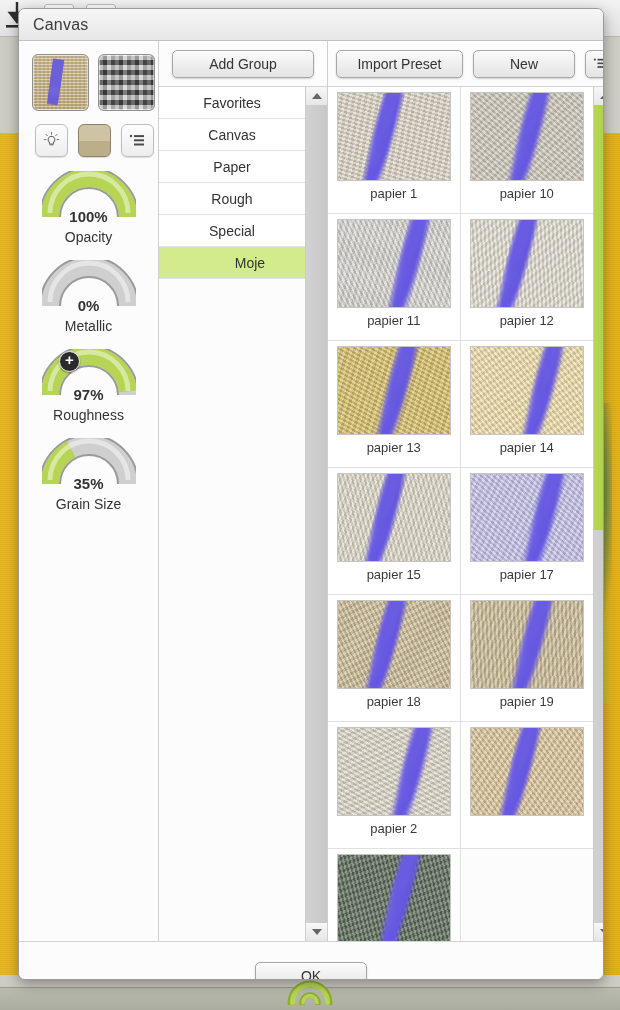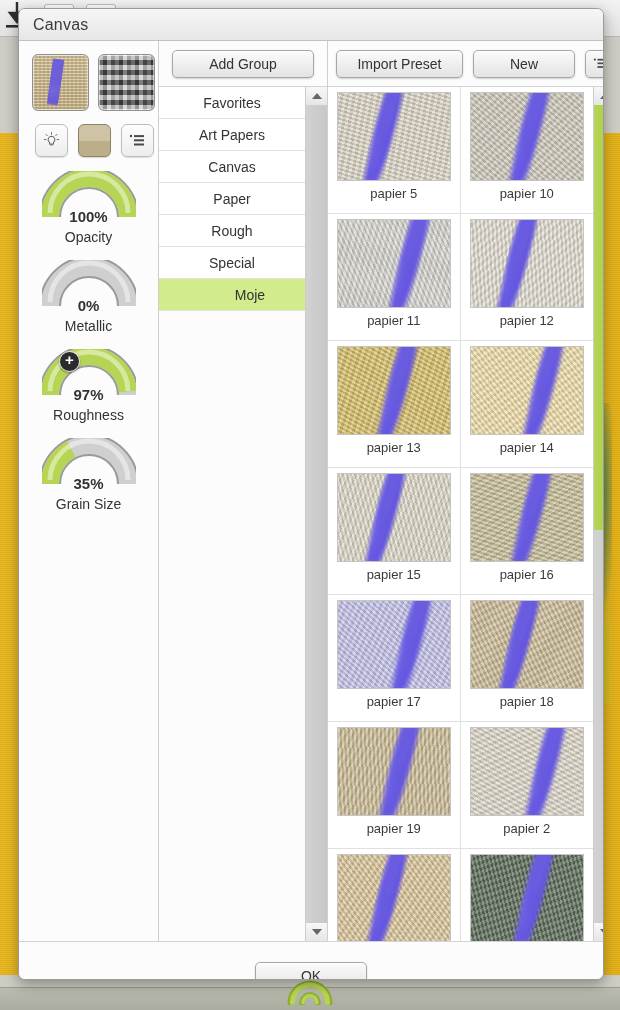--- a/index.html
+++ b/index.html
@@ -361,23 +361,20 @@
     <div id="cat-col">
       <div class="toolbar-cell">
         <div class="pill" id="add-group">Add Group</div>
       </div>
       <div class="cat-list">
         <div class="cat-items" id="category-items">
             <div class="cat-item">
               <span>Favorites</span>
             </div>
             <div class="cat-item">
-              <span>Art Papers</span>
-            </div>
-            <div class="cat-item">
               <span>Canvas</span>
             </div>
             <div class="cat-item">
               <span>Paper</span>
             </div>
             <div class="cat-item">
               <span>Rough</span>
             </div>
             <div class="cat-item">
               <span>Special</span>
@@ -412,21 +409,21 @@
             <rect x="5" y="10.5" width="10" height="2" fill="#4a4a4a"></rect>
           </svg>
         </div>
       </div>
       <div class="grid-scroll-row">
         <div class="grid" id="preset-grid">
             <div class="cell">
               <div class="thumb" style="background: repeating-linear-gradient(17deg, rgba(255, 255, 255, 0.2) 0px, rgba(255, 255, 255, 0.2) 2px, rgba(0, 0, 0, 0.1) 2px, rgba(0, 0, 0, 0.1) 4px), repeating-linear-gradient(100deg, rgba(255, 255, 255, 0.14) 0px, rgba(255, 255, 255, 0.14) 3px, rgba(0, 0, 0, 0.08) 3px, rgba(0, 0, 0, 0.08) 6px), rgb(221, 214, 198);">
                 <div class="stroke" style="left: 34px; filter: blur(0.3px);"></div>
               </div>
-              <div class="cell-label">papier 5</div>
+              <div class="cell-label">papier 1</div>
             </div>
             <div class="cell">
               <div class="thumb" style="background: repeating-linear-gradient(40deg, rgba(255, 255, 255, 0.2) 0px, rgba(255, 255, 255, 0.2) 2px, rgba(0, 0, 0, 0.1) 2px, rgba(0, 0, 0, 0.1) 4px), repeating-linear-gradient(137deg, rgba(255, 255, 255, 0.14) 0px, rgba(255, 255, 255, 0.14) 3px, rgba(0, 0, 0, 0.08) 3px, rgba(0, 0, 0, 0.08) 6px), rgb(207, 202, 187);">
                 <div class="stroke" style="left: 47px; filter: blur(0.8px);"></div>
               </div>
               <div class="cell-label">papier 10</div>
             </div>
             <div class="cell">
               <div class="thumb" style="background: repeating-linear-gradient(63deg, rgba(255, 255, 255, 0.2) 0px, rgba(255, 255, 255, 0.2) 2px, rgba(0, 0, 0, 0.1) 2px, rgba(0, 0, 0, 0.1) 4px), repeating-linear-gradient(104deg, rgba(255, 255, 255, 0.14) 0px, rgba(255, 255, 255, 0.14) 3px, rgba(0, 0, 0, 0.08) 3px, rgba(0, 0, 0, 0.08) 6px), rgb(216, 214, 208);">
                 <div class="stroke" style="left: 60px; filter: blur(1.3px);"></div>
@@ -449,26 +446,20 @@
               <div class="thumb" style="background: repeating-linear-gradient(52deg, rgba(255, 255, 255, 0.2) 0px, rgba(255, 255, 255, 0.2) 2px, rgba(0, 0, 0, 0.1) 2px, rgba(0, 0, 0, 0.1) 4px), repeating-linear-gradient(145deg, rgba(255, 255, 255, 0.14) 0px, rgba(255, 255, 255, 0.14) 3px, rgba(0, 0, 0, 0.08) 3px, rgba(0, 0, 0, 0.08) 6px), rgb(240, 223, 171);">
                 <div class="stroke" style="left: 61px; filter: blur(1.3px);"></div>
               </div>
               <div class="cell-label">papier 14</div>
             </div>
             <div class="cell">
               <div class="thumb" style="background: repeating-linear-gradient(75deg, rgba(255, 255, 255, 0.2) 0px, rgba(255, 255, 255, 0.2) 2px, rgba(0, 0, 0, 0.1) 2px, rgba(0, 0, 0, 0.1) 4px), repeating-linear-gradient(112deg, rgba(255, 255, 255, 0.14) 0px, rgba(255, 255, 255, 0.14) 3px, rgba(0, 0, 0, 0.08) 3px, rgba(0, 0, 0, 0.08) 6px), rgb(222, 217, 201);">
                 <div class="stroke" style="left: 36px; filter: blur(0.3px);"></div>
               </div>
               <div class="cell-label">papier 15</div>
-            </div>
-            <div class="cell">
-              <div class="thumb" style="background: repeating-linear-gradient(18deg, rgba(255, 255, 255, 0.2) 0px, rgba(255, 255, 255, 0.2) 2px, rgba(0, 0, 0, 0.1) 2px, rgba(0, 0, 0, 0.1) 4px), repeating-linear-gradient(149deg, rgba(255, 255, 255, 0.14) 0px, rgba(255, 255, 255, 0.14) 3px, rgba(0, 0, 0, 0.08) 3px, rgba(0, 0, 0, 0.08) 6px), rgb(200, 191, 153);">
-                <div class="stroke" style="left: 49px; filter: blur(0.8px);"></div>
-              </div>
-              <div class="cell-label">papier 16</div>
             </div>
             <div class="cell">
               <div class="thumb" style="background: repeating-linear-gradient(41deg, rgba(255, 255, 255, 0.2) 0px, rgba(255, 255, 255, 0.2) 2px, rgba(0, 0, 0, 0.1) 2px, rgba(0, 0, 0, 0.1) 4px), repeating-linear-gradient(116deg, rgba(255, 255, 255, 0.14) 0px, rgba(255, 255, 255, 0.14) 3px, rgba(0, 0, 0, 0.08) 3px, rgba(0, 0, 0, 0.08) 6px), rgb(198, 196, 234);">
                 <div class="stroke" style="left: 62px; filter: blur(1.3px);"></div>
               </div>
               <div class="cell-label">papier 17</div>
             </div>
             <div class="cell">
               <div class="thumb" style="background: repeating-linear-gradient(64deg, rgba(255, 255, 255, 0.2) 0px, rgba(255, 255, 255, 0.2) 2px, rgba(0, 0, 0, 0.1) 2px, rgba(0, 0, 0, 0.1) 4px), repeating-linear-gradient(153deg, rgba(255, 255, 255, 0.14) 0px, rgba(255, 255, 255, 0.14) 3px, rgba(0, 0, 0, 0.08) 3px, rgba(0, 0, 0, 0.08) 6px), rgb(205, 189, 151);">
                 <div class="stroke" style="left: 37px; filter: blur(0.3px);"></div>

